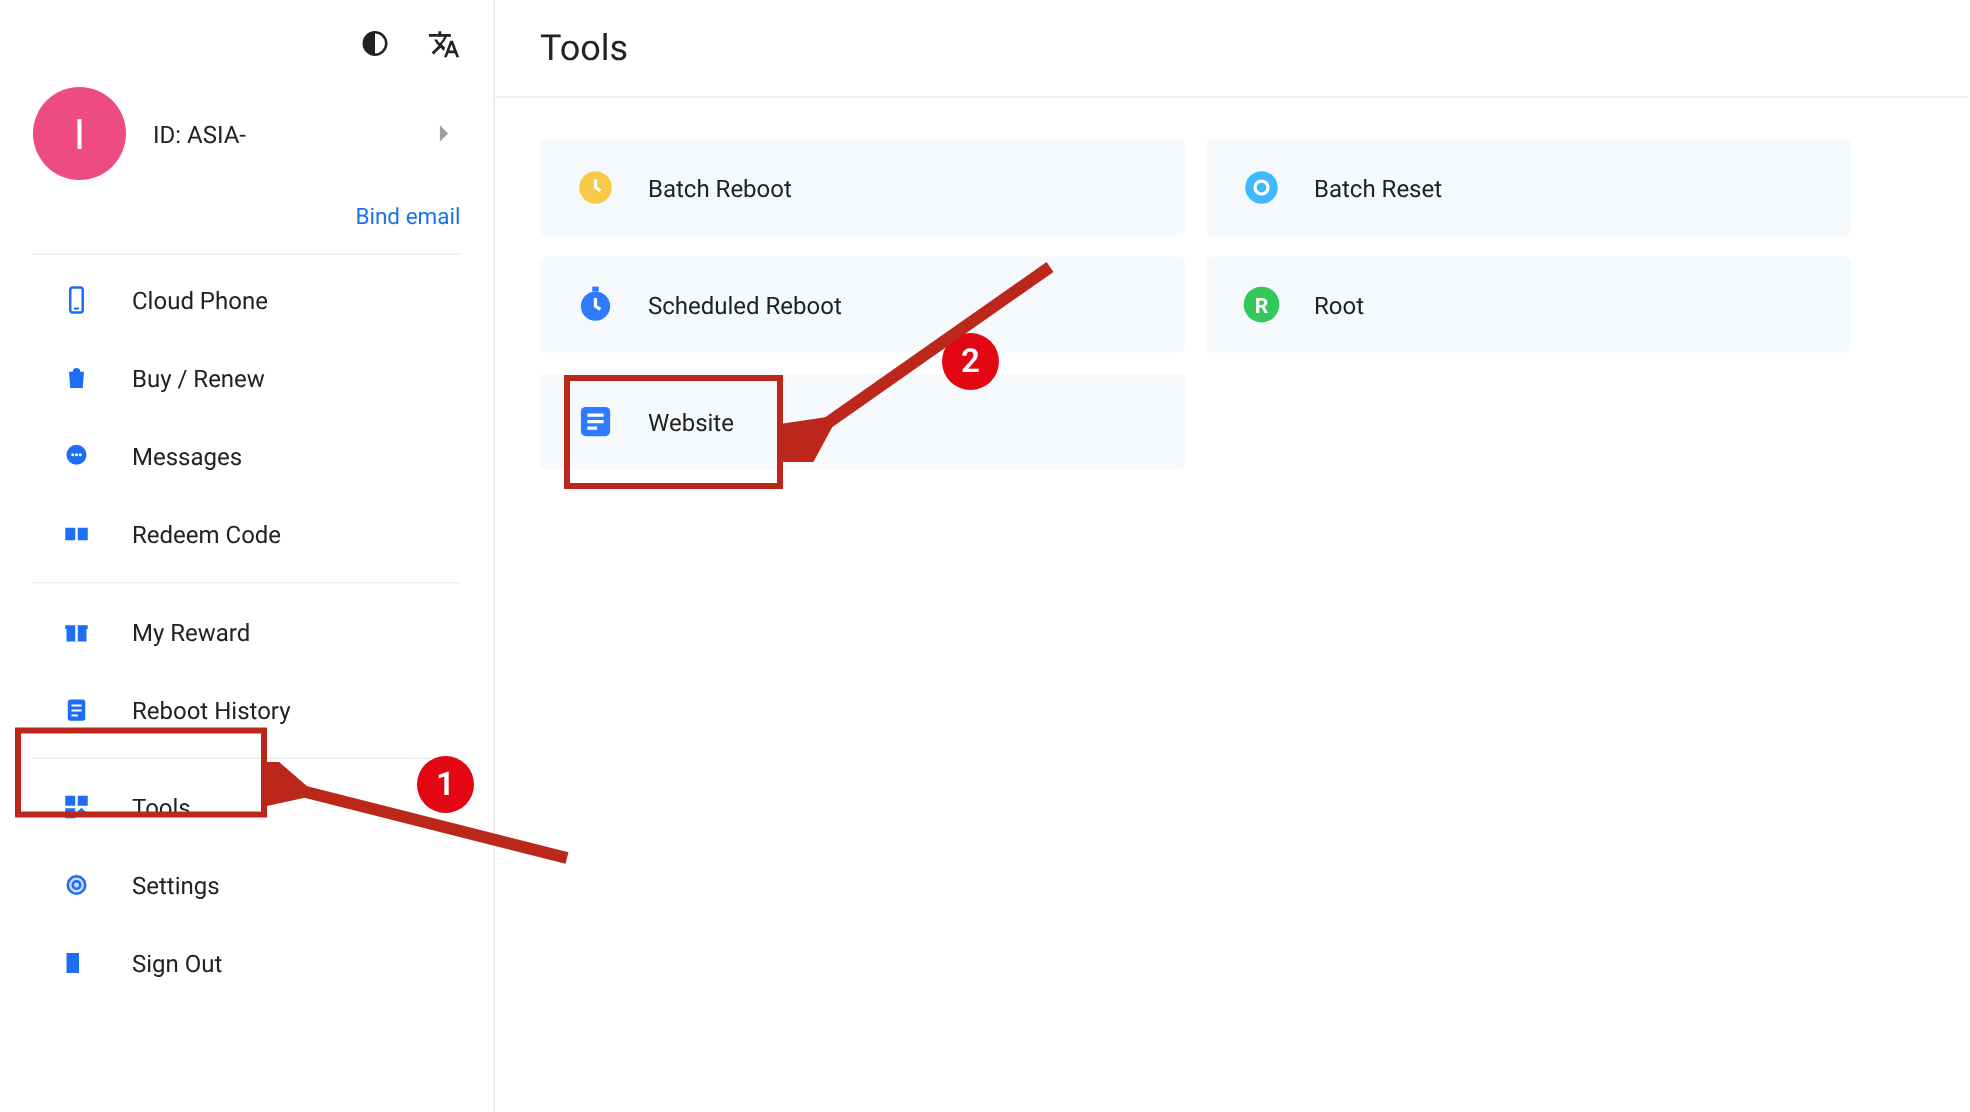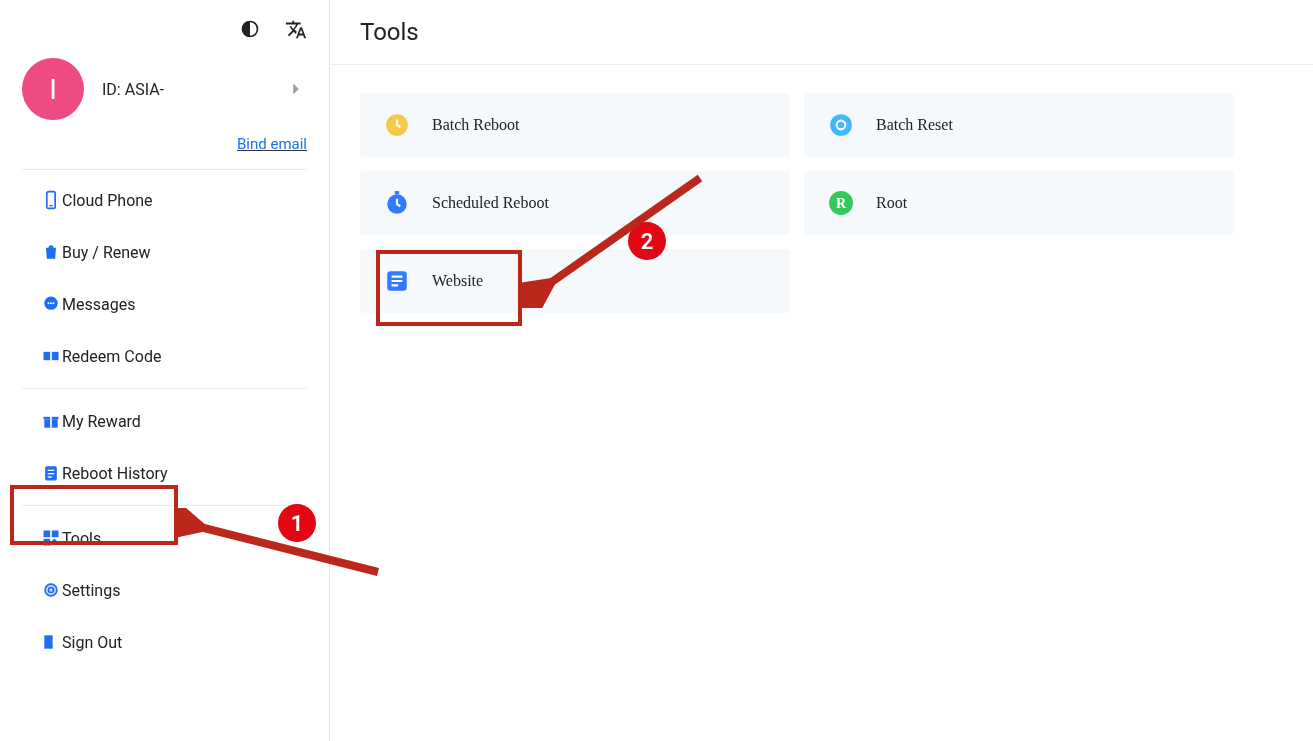--- a/index.html
+++ b/index.html
@@ -27,36 +27,36 @@
 .profile-row {
   display: flex; align-items: center; gap: 18px; padding: 6px 0;
 }
 .avatar {
   width: 62px; height: 62px; border-radius: 50%;
   background: #ed4b82; color: #fff; display: flex; align-items:center; justify-content:center;
   font-size: 28px; font-weight: 400;
 }
 .profile-id { flex: 1; font-size: 16px; color: #222; }
 .chev { color: #9aa0a6; }
-.bind-row { text-align: right; padding: 8px 0 16px; text-decoration: underline; }
+.bind-row { text-align: right; padding: 8px 0 16px; }
 .bind-link { color: #1a73e8; font-size: 15px; text-decoration: none; }
 .divider { height: 1px; background: #ececec; margin: 0 22px; }
 .nav { padding: 4px 0; }
 .nav-item {
-  display: flex; align-items: center; 
+  display: flex; align-items: center; gap: 26px;
   padding: 15px 22px 15px 40px; font-size: 16px; color: #222; cursor: pointer;
 }
 .nav-item .nav-icon { width: 22px; height: 22px; color: #1d6df5; display:flex; align-items:center; justify-content:center; flex-shrink:0;}
 .nav-divider { height: 1px; background: #ececec; margin: 2px 22px; }
 .main { flex: 1; display:flex; flex-direction:column; }
 .main-header {
   padding: 18px 30px; border-bottom: 1px solid #eee;
   font-size: 24px; color: #222;
 }
-.main-body { padding: 28px 30px; display: grid; grid-template-columns: repeat(2, 430px); gap: 14px 14px; align-content: start; font-family: Liberation Serif, serif; }
+.main-body { padding: 28px 30px; display: grid; grid-template-columns: repeat(2, 430px); gap: 14px 14px; align-content: start; }
 .tool-card {
   background: #f6f9fc; border-radius: 4px; height: 64px;
   display: flex; align-items: center; gap: 22px; padding: 0 24px;
   cursor: pointer; font-size: 16px; color: #222;
 }
 .tool-icon { width: 26px; height: 26px; display:flex; align-items:center; justify-content:center; }
 .highlight-box { position:absolute; border:4px solid #bb271a; pointer-events:none; }
 .hl-tools { left:10px; top:485px; width:168px; height:60px; }
 .hl-root { left:376px; top:250px; width:146px; height:76px; }
 .badge {

